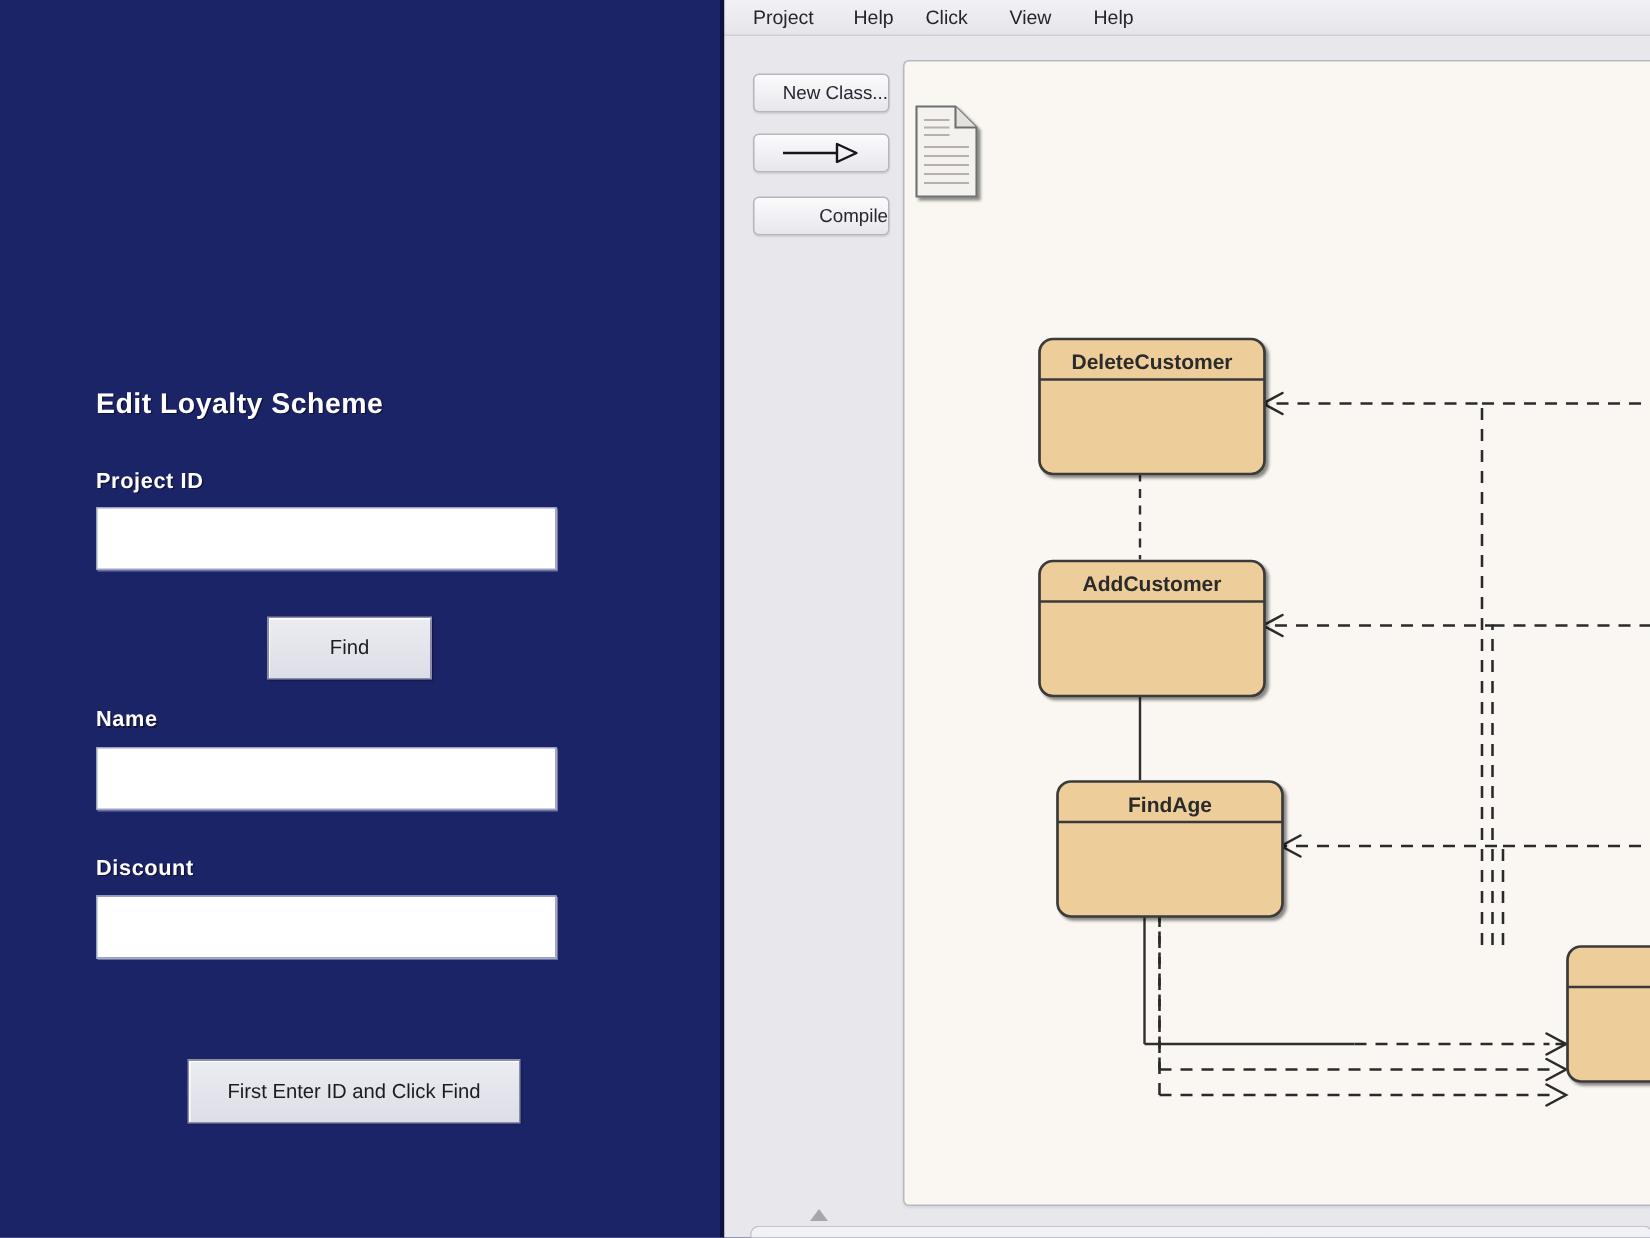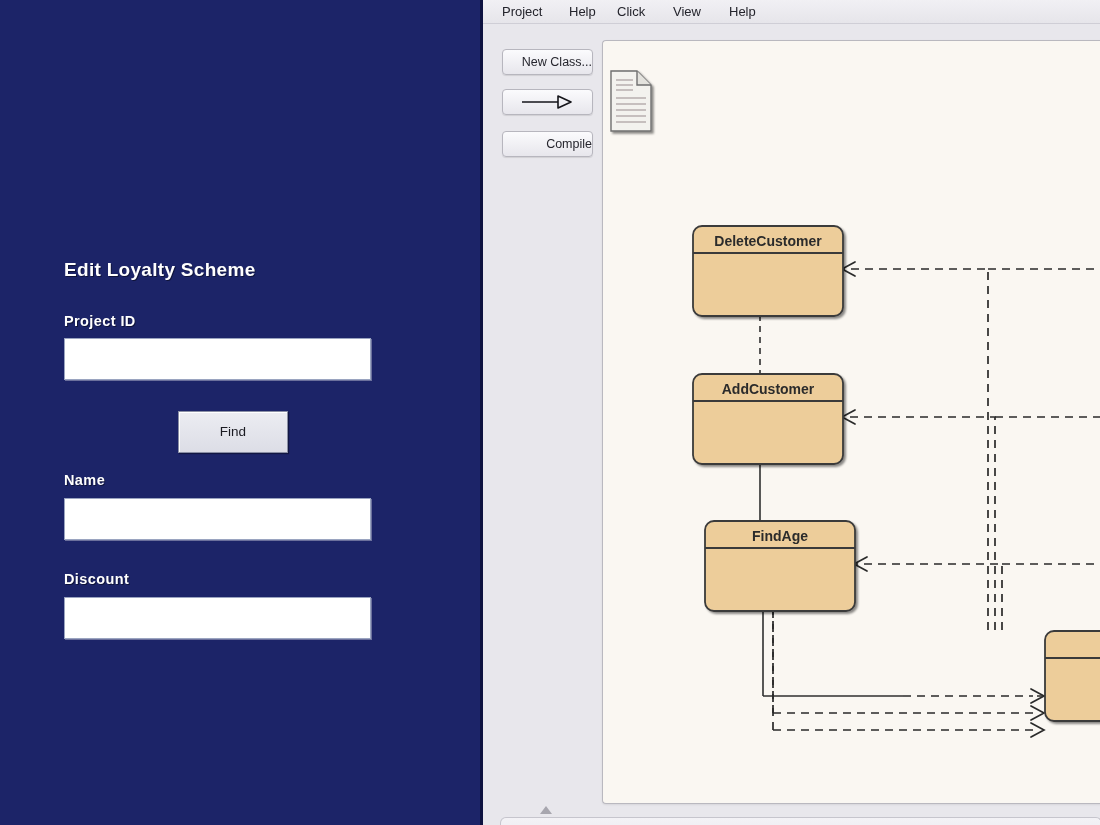--- a/index.html
+++ b/index.html
@@ -218,20 +218,21 @@
     <input class="text-input i-scheme" type="text" value="" style="">
 
     <div class="btn-classic" id="find-button">Find</div>
 
     <div class="field-label l-name">Name</div>
     <input class="text-input i-name" type="text" value="" style="">
 
     <div class="field-label l-disc">Discount</div>
     <input class="text-input i-disc" type="text" value="" style="">
 
+    <div class="btn-classic" id="status-button">First Enter ID and Click Find</div>
   </div>
   <div id="app-panel-edge"></div>
 
   <div id="bluej">
 
     <div id="menubar">
       <div class="menu-item" style="left:13px">Project</div>
       <div class="menu-item" style="left:80px">Help</div>
       <div class="menu-item" style="left:128px">Click</div>
       <div class="menu-item" style="left:184px">View</div>

